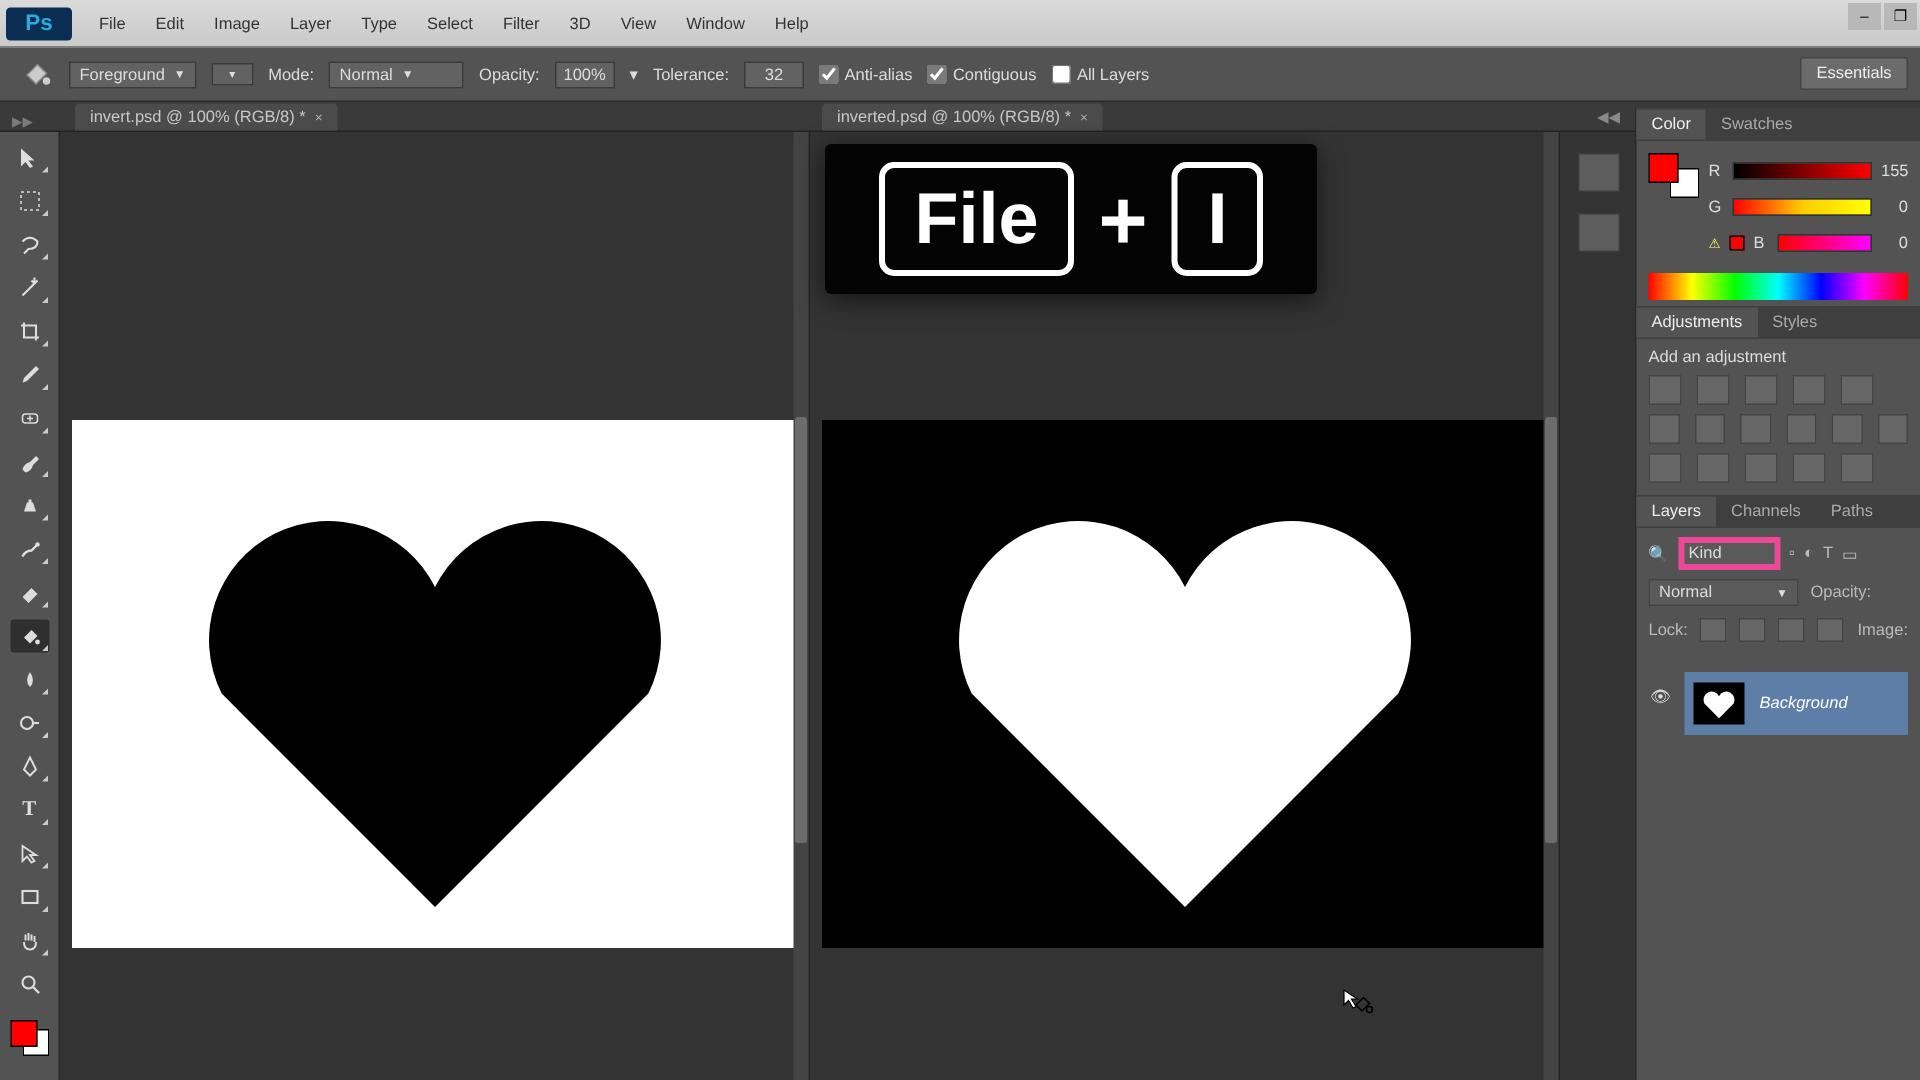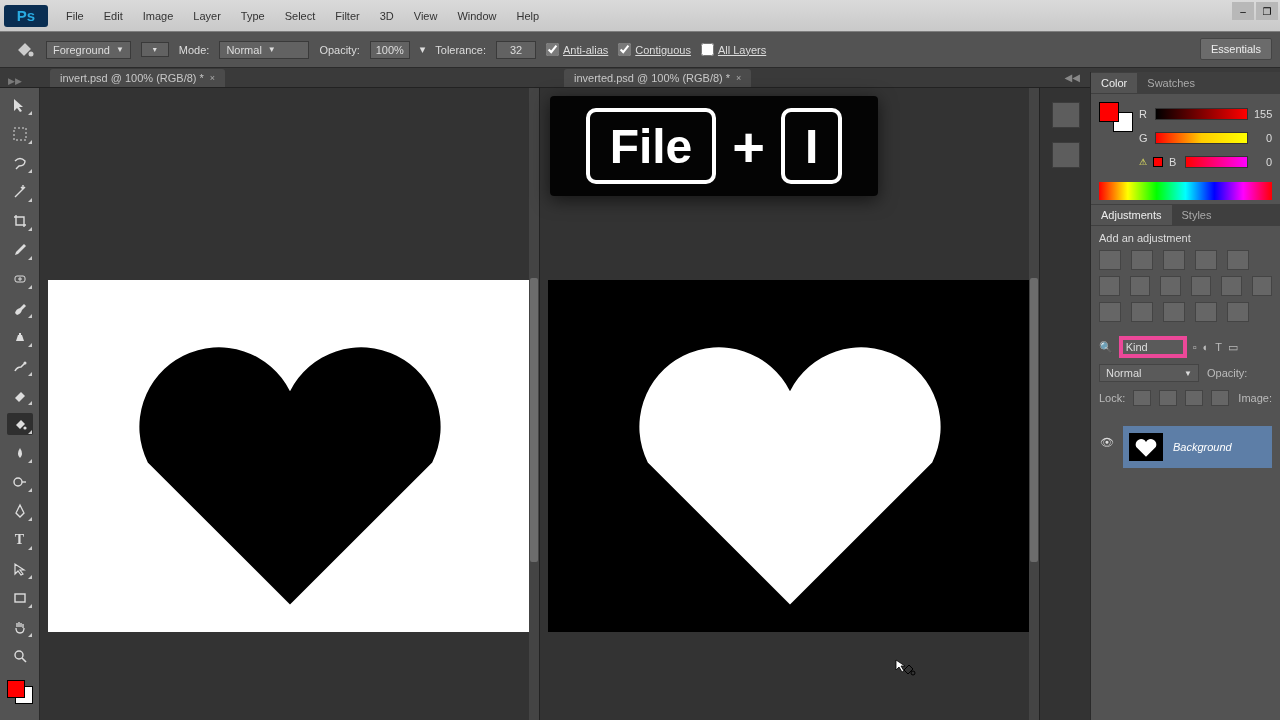--- a/index.html
+++ b/index.html
@@ -11,26 +11,26 @@
 .menubar .menu-item { padding: 6px 10px; color:#333; }
 .win-ctrls { position:absolute; right:2px; top:2px; display:flex; gap:2px;}
 .win-ctrls div { width:22px; height:18px; background:#b8b8b8; display:flex; align-items:center; justify-content:center; font-size:10px;}
 
 
 .optbar { height: 36px; background: #535353; display:flex; align-items:center; padding-left:12px; gap:10px; color:#ddd; border-bottom:1px solid #2a2a2a;}
 .optbar .bucket-icon { width:24px; height:24px; display:flex; align-items:center; justify-content:center;}
 .optbar .ddl { background:#626262; border:1px solid #3a3a3a; padding:2px 6px; display:flex; align-items:center; gap:6px;}
 .optbar .ddl .caret { font-size:8px;}
 .optbar input.txt { width:40px; background:#626262; border:1px solid #3a3a3a; color:#ddd; padding:2px 4px; text-align:center;}
-.optbar label { display:flex; align-items:center; gap:4px;text-decoration:underline;}
+.optbar label { display:flex; align-items:center; gap:4px;}
 .optbar input[type=checkbox]{ accent-color:#7a7a7a;}
 .ess-btn { position:absolute; right:8px; top:38px; width:72px; height:22px; background:#6b6b6b; border:1px solid #444; color:#eee; display:flex; align-items:center; justify-content:center; border-radius:2px;}
 
 
-.tabstrip { height: 20px; background:#3a3a3a; display:flex; align-items:flex-end; padding-left:50px; gap:16px; border-bottom:1px solid #222;}
+.tabstrip { height: 20px; background:#3a3a3a; display:flex; align-items:flex-end; padding-left:50px; gap:0; border-bottom:1px solid #222;}
 .tabstrip .area { width: 498px; display:flex;}
 .tabstrip .area2 { width: 498px; display:flex;}
 .tab { background:#4b4b4b; color:#c8c8c8; padding:3px 10px; border-top-left-radius:3px; border-top-right-radius:3px; display:flex; align-items:center; gap:6px; height:18px;}
 .tab .x { font-size:9px; color:#aaa;}
 
 
 .toolstrip { position:absolute; left:0; top:88px; width:40px; bottom:0; background:#535353; border-right:1px solid #2a2a2a; display:flex; flex-direction:column; align-items:center; padding-top:6px; gap:7px;}
 .toolstrip .tool { width:26px; height:22px; display:flex; align-items:center; justify-content:center; color:#ddd; position:relative; border-radius:2px;}
 .toolstrip .tool.active { background:#2f2f2f; }
 .toolstrip .tool .tri { position:absolute; right:1px; bottom:1px; width:0;height:0;border-left:4px solid transparent;border-bottom:4px solid #ccc;}
@@ -395,20 +395,25 @@
       </div>
     <div class="adj-row">
         <div class="ic"></div>
         <div class="ic"></div>
         <div class="ic"></div>
         <div class="ic"></div>
         <div class="ic"></div>
       </div>
   </div>
 
+  <div class="panel-header">
+    <div class="ptab active">Layers</div>
+    <div class="ptab">Channels</div>
+    <div class="ptab">Paths</div>
+  </div>
   <div class="layers-body">
     <div class="row1">
       <span>🔍</span>
       <input value="Kind" style="">
       <span>▫</span>
       <span>◐</span>
       <span>T</span>
       <span>▭</span>
     </div>
     <div class="row2">

